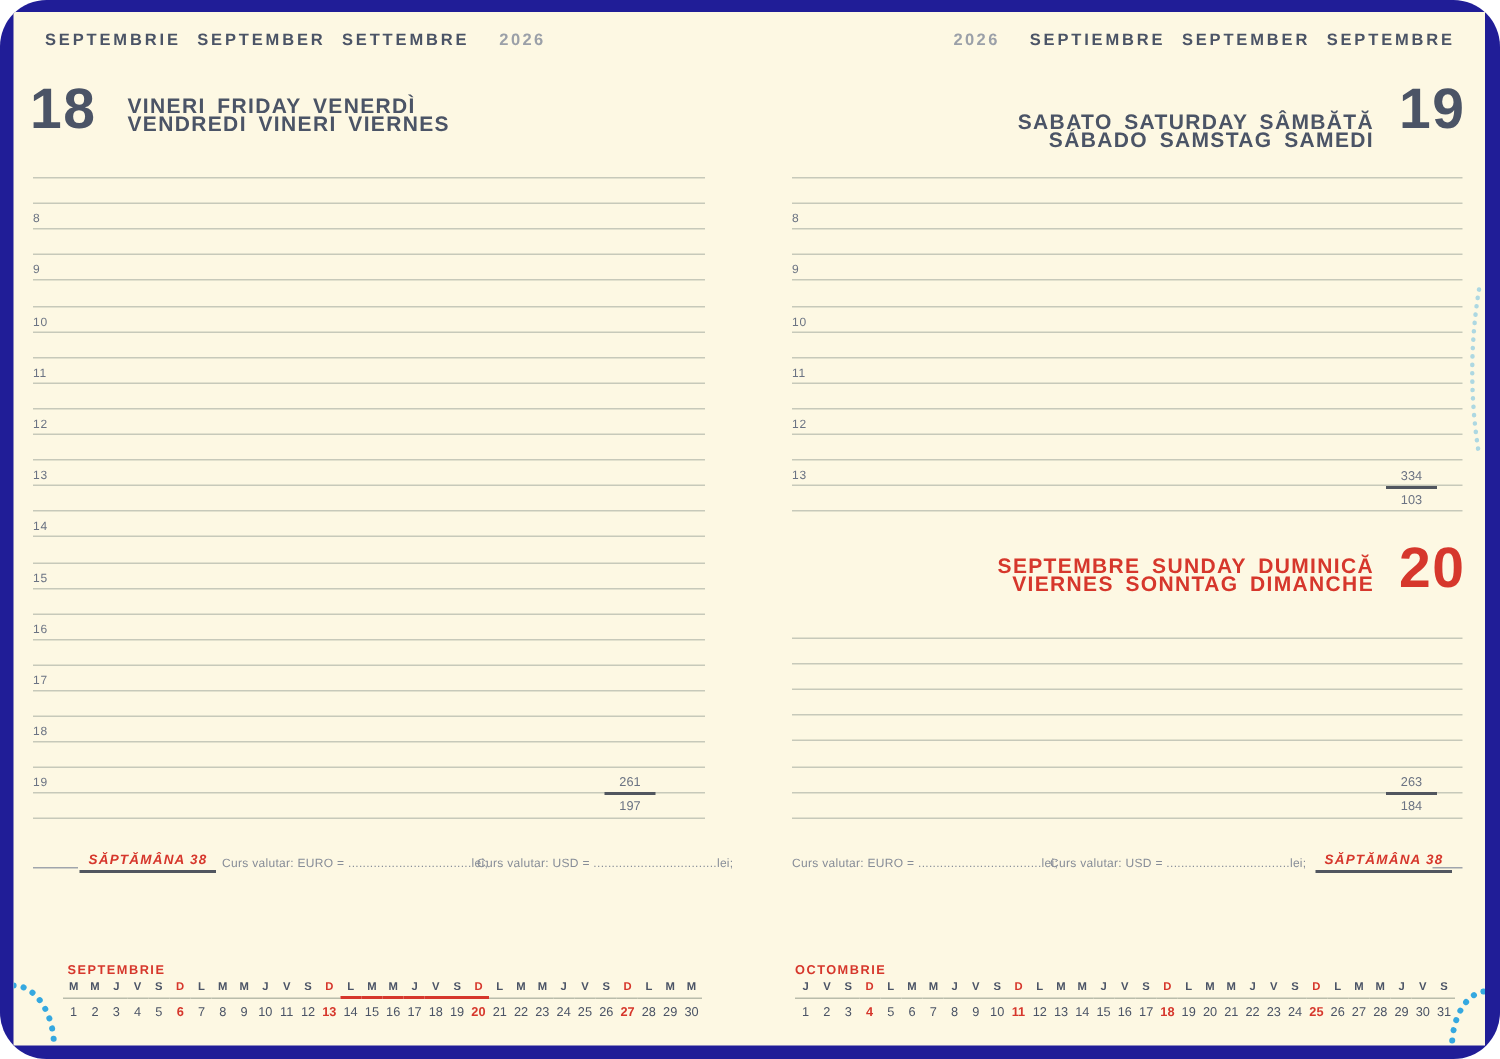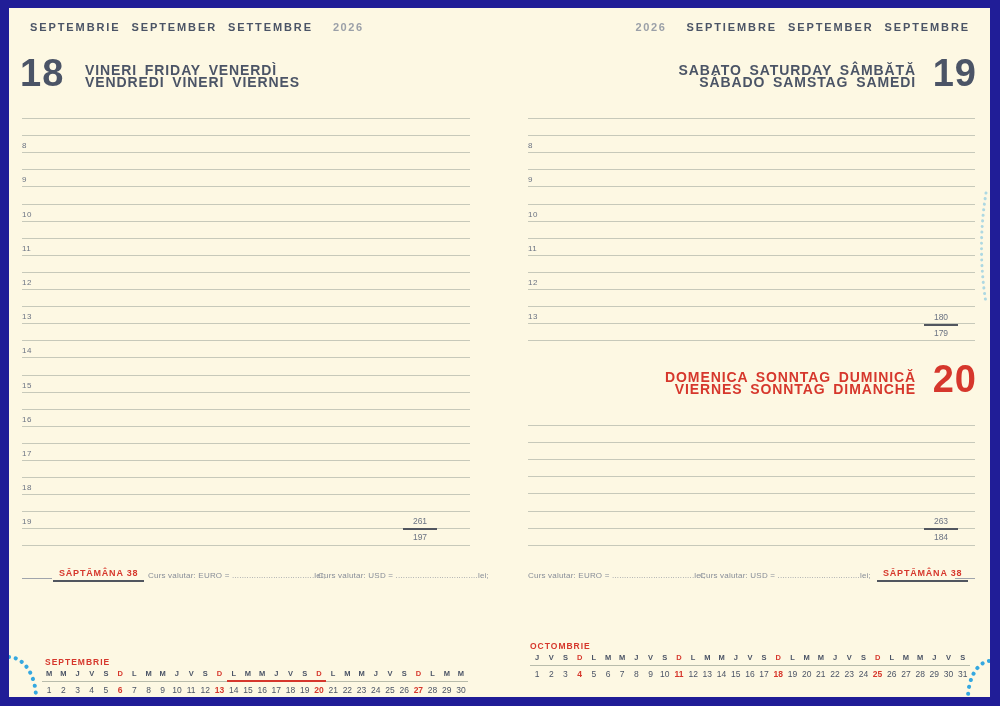--- a/index.html
+++ b/index.html
@@ -1,39 +1,39 @@
 <!DOCTYPE html>
 <html style="--border: #201d97; --paper: #fdf8e3; --ink: #4b5466; --ink2: #6b7383; --muted: #9ba0a8; --muted2: #878d98; --line: #c7c9ba; --red: #d6372c; --sep: #51565f; --cyan: #35a8e0;"><head>
 <meta charset="utf-8">
 <style>
   html,body{margin:0;padding:0;background:#ffffff;}
   .frame{position:relative;width:1000px;height:706px;background:var(--border,#201d97);
-         font-family:"Liberation Sans",sans-serif;overflow:hidden;}
+         font-family:"Liberation Sans",sans-serif;overflow:hidden;border-radius:31px;}
   .paper{position:absolute;left:9px;top:8px;width:981px;height:689px;background:var(--paper,#fdf8e3);overflow:hidden;}
   .abs{position:absolute;}
   .month-hdr{font-size:11px;font-weight:700;letter-spacing:1.9px;word-spacing:6px;color:var(--ink);white-space:nowrap;}
   .month-hdr .yr{color:var(--muted);letter-spacing:1.6px;}
   .month-hdr.right{text-align:right;}
   .bigday{font-size:38px;font-weight:700;color:var(--ink);letter-spacing:1px;line-height:1;}
   .bigday.red{color:var(--red);}
   .daynames{font-size:14px;font-weight:700;letter-spacing:0.9px;word-spacing:3px;color:var(--ink);
             line-height:11.5px;white-space:nowrap;}
   .daynames.alignr{text-align:right;}
   .daynames.red{color:var(--red);}
   .sched{display:flex;flex-direction:column;}
   .srow{box-sizing:border-box;height:17.1px;border-bottom:1px solid var(--line);position:relative;}
   .srow .hlabel{position:absolute;left:0;bottom:2px;font-size:8px;color:var(--ink2);letter-spacing:0.5px;}
   .counter{width:34px;text-align:center;font-size:8.5px;color:var(--ink2);}
   .counter .cnum{display:block;height:11px;line-height:11px;}
   .counter .csep{height:2px;background:var(--sep);margin:1px 0 2px;}
   .wklabel{font-size:9px;font-weight:700;color:var(--red);letter-spacing:0.8px;text-align:left;
-           border-bottom:2px solid var(--sep);padding:0 6px 2px;white-space:nowrap;}
+           border-bottom:2px solid var(--sep);padding:0 6px 2px;white-space:nowrap;font-style:italic;}
   .lead{height:1px;background:#a0a5ac;}
   .curs{font-size:8px;color:var(--muted2);white-space:nowrap;letter-spacing:0.2px;}
-  .cal .ctitle{font-size:8.5px;font-weight:700;color:var(--red);letter-spacing:1px;margin:16px 0 2px 3px;}
+  .cal .ctitle{font-size:8.5px;font-weight:700;color:var(--red);letter-spacing:1px;margin:0 0 2px 3px;}
   .cal .ctitle.alignr{text-align:left;margin:0 1px 2px 0;}
   .cal .days{display:flex;}
   .cal .day{flex:1;text-align:center;}
   .cal .dl{font-size:7.5px;font-weight:700;color:var(--ink);height:9px;line-height:9px;
            padding-bottom:3px;border-bottom:1px solid #b9bcab;}
   .cal .day.wk .dl{border-bottom:2px solid var(--red);padding-bottom:2px;}
   .cal .day.red .dl{color:var(--red);}
   .cal .dn{font-size:8.5px;color:var(--ink);padding-top:3px;}
   .cal .day.red .dn{color:var(--red);font-weight:700;}
   .dotsvg{position:absolute;left:0;top:0;pointer-events:none;}
@@ -170,21 +170,21 @@
         </div>
       </div>
 
     <div class="abs counter" style="left:394px;top:508px;">
       <span class="cnum">261</span>
       <div class="csep"></div>
       <span class="cnum">197</span>
     </div>
 
     <div class="abs bigday" style="right:13px;top:46px;">19</div>
-    <div class="abs daynames alignr" style="right:74px;top:57px;text-align:right;">
+    <div class="abs daynames alignr" style="right:74px;top:68px;text-align:right;">
       <div>SABATO SATURDAY SÂMBĂTĂ</div>
       <div>SÁBADO SAMSTAG SAMEDI</div>
     </div>
 
     <div class="abs sched" style="left:519px;top:94px;width:447px;">
 
         <div class="srow">
           <span class="hlabel"></span>
         </div>
 
@@ -235,28 +235,28 @@
         <div class="srow">
           <span class="hlabel">13</span>
         </div>
 
         <div class="srow">
           <span class="hlabel"></span>
         </div>
       </div>
 
     <div class="abs counter" style="left:915px;top:304px;">
-      <span class="cnum">180</span>
+      <span class="cnum">334</span>
       <div class="csep"></div>
-      <span class="cnum">179</span>
+      <span class="cnum">103</span>
     </div>
 
     <div class="abs bigday red" style="right:13px;top:352px;">20</div>
     <div class="abs daynames alignr red" style="right:74px;top:364px;">
-      <div>DOMENICA SONNTAG DUMINICĂ</div>
+      <div>SEPTEMBRE SUNDAY DUMINICĂ</div>
       <div>VIERNES SONNTAG DIMANCHE</div>
     </div>
 
     <div class="abs sched" style="left:519px;top:401px;width:447px;">
 
         <div class="srow">
           <span class="hlabel"></span>
         </div>
 
         <div class="srow">

